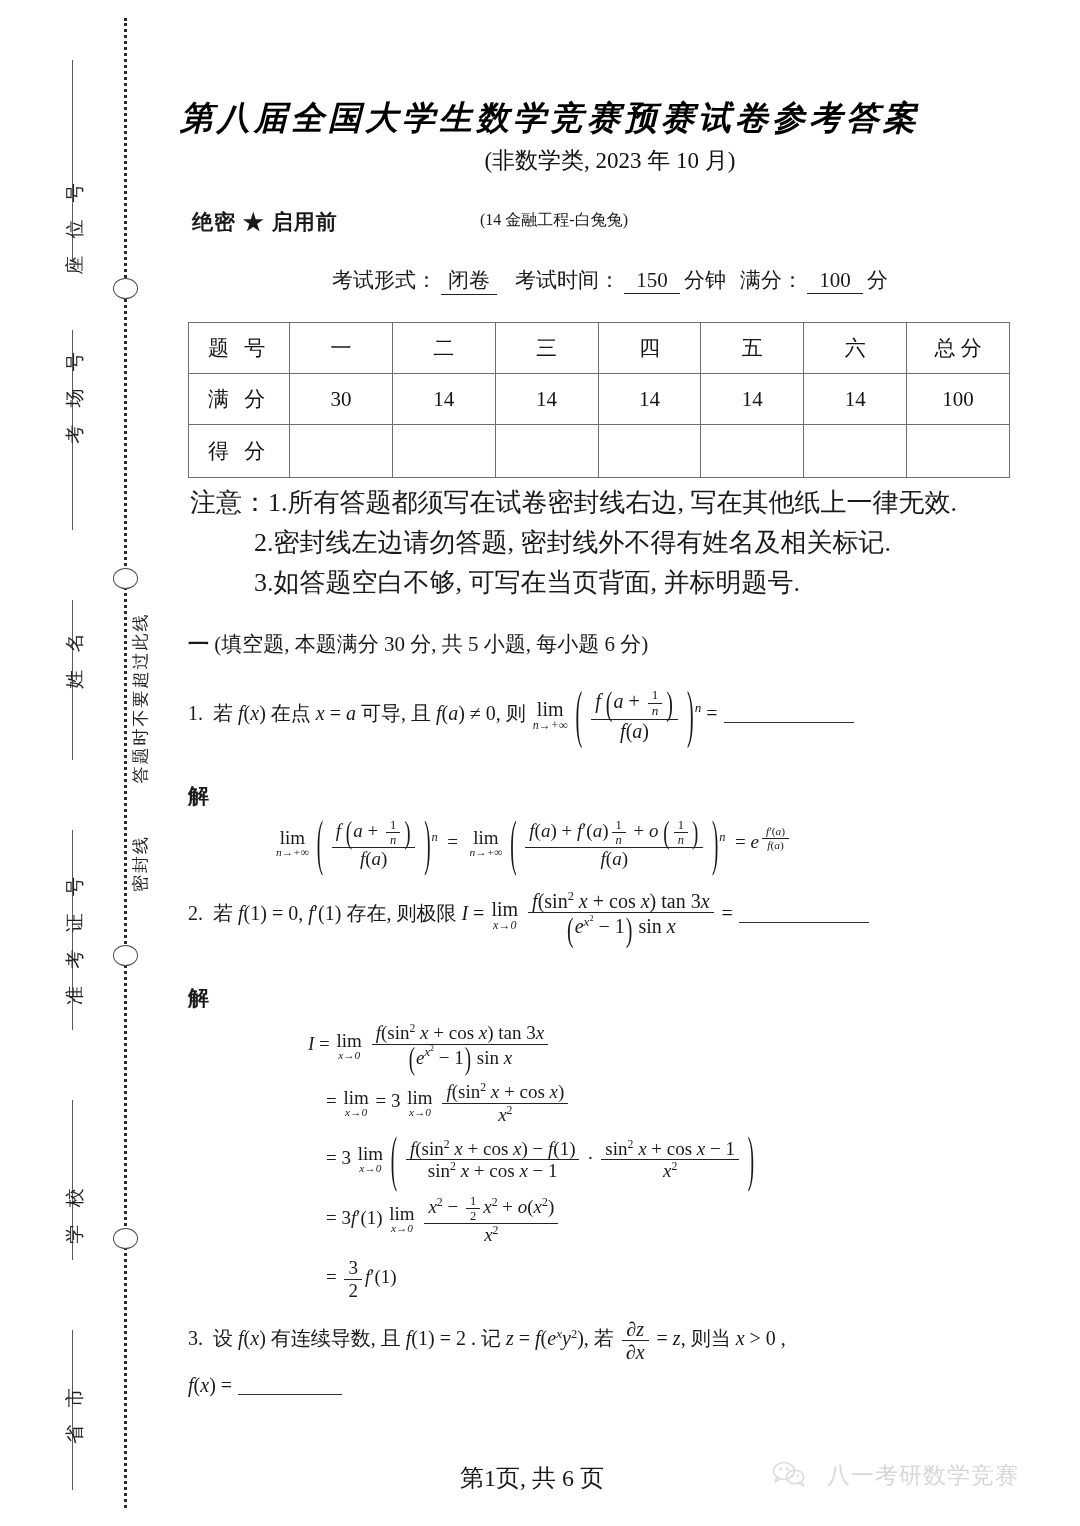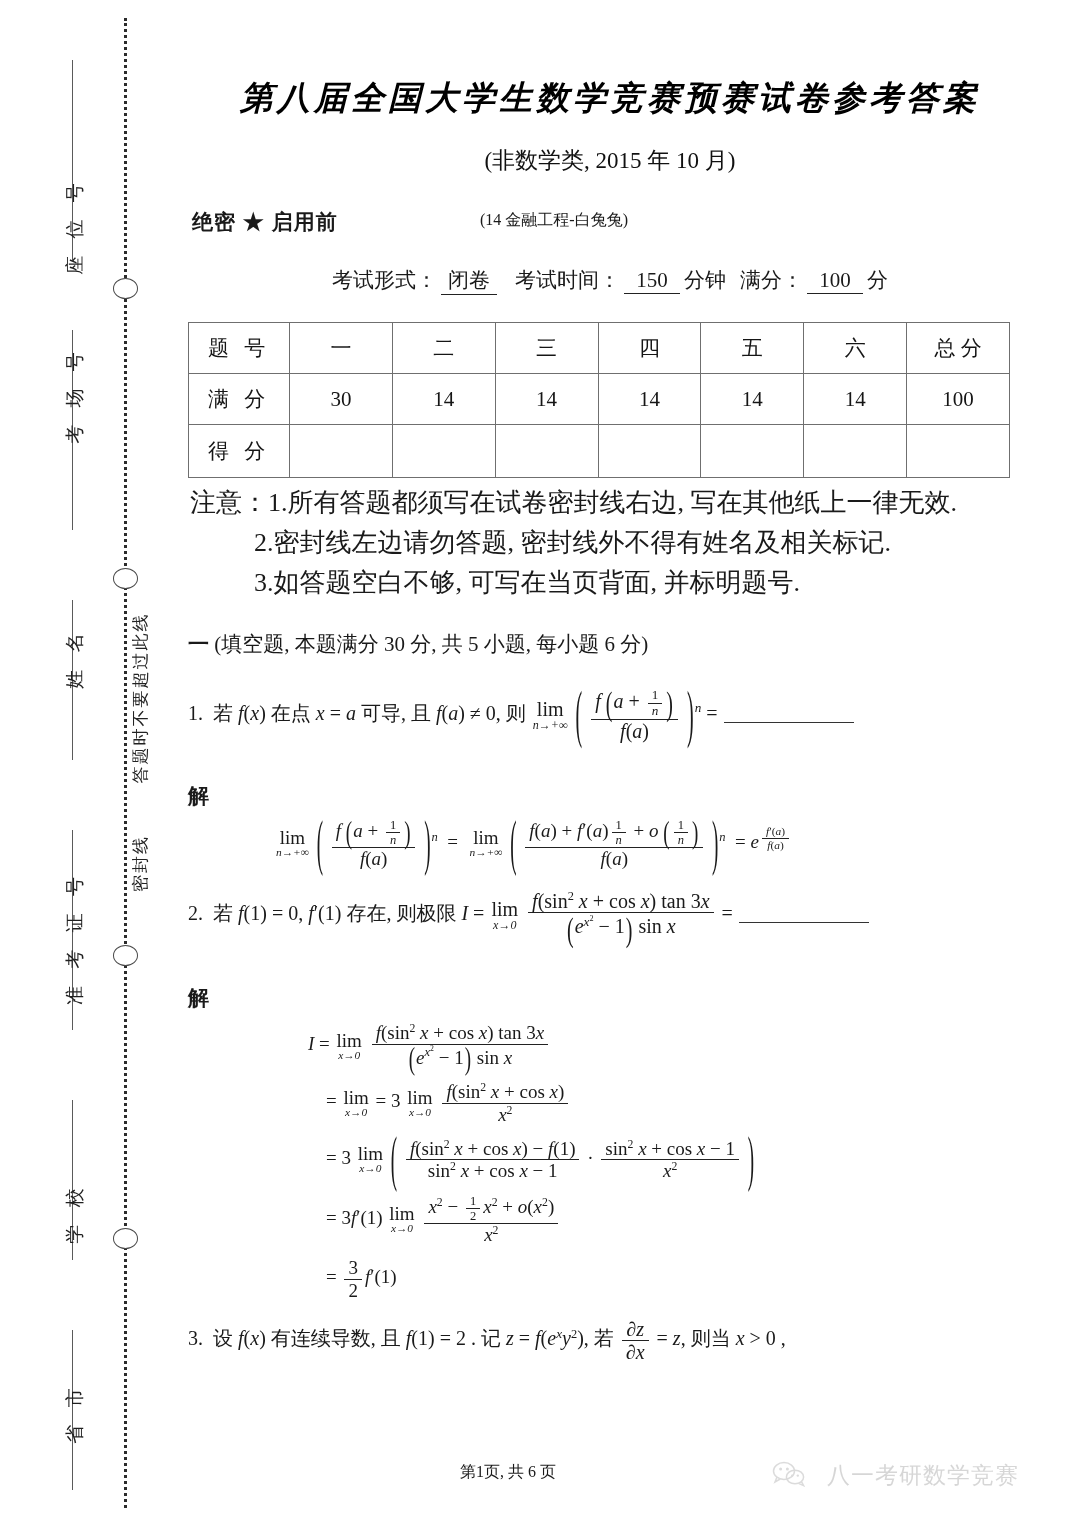--- a/index.html
+++ b/index.html
@@ -69,22 +69,21 @@
 
   
   #main {
     position: absolute;
     left: 180px; top: 0;
     width: 900px; height: 1526px;
   }
 
   #doc-title {
     position: absolute;
-    left: 0; top: 76px; width: 860px;
-    text-align: center;
+    left: 0; top: 96px; width: 860px;
     font-family: "Liberation Serif", serif;
     font-size: 33px;
     font-weight: bold;
     font-style: italic;
     letter-spacing: 4px;
     color: #000;
   }
   #doc-subtitle {
     position: absolute;
     left: 0; top: 145px; width: 860px;
@@ -215,21 +214,21 @@
     vertical-align: middle;
   }
   .paren.big { transform: scaleY(3.2); }
   .paren.sm { transform: scaleY(1.7); }
   .expo { font-size: 0.66em; vertical-align: super; font-style: italic; }
 
   
   #footer-page {
     position: absolute;
     left: 280px; top: 1462px;
-    font-size: 16px;
+    font-size: 24px;
   }
   #watermark {
     position: absolute;
     left: 592px; top: 1460px;
     display: flex;
     align-items: center;
     gap: 21px;
     opacity: 0.35;
   }
   #watermark .wm-text {
@@ -264,21 +263,21 @@
   <div class="seal-circle" style="top:945px;"></div>
   <div class="seal-circle" style="top:1228px;"></div>
 
   <div class="seal-text" style="top:852px;">密封线</div>
   <div class="seal-text" style="top:692px;">答题时不要超过此线</div>
 </div>
 
 <div id="main">
 
   <div id="doc-title">第八届全国大学生数学竞赛预赛试卷参考答案</div>
-  <div id="doc-subtitle">(非数学类, 2015 年 10 月)</div>
+  <div id="doc-subtitle">(非数学类, 2023 年 10 月)</div>
 
   <div id="secret-label">绝密 ★ 启用前</div>
   <div id="class-label">(14 金融工程-白兔兔)</div>
 
   <div id="exam-info">
     <span>考试形式：</span><span class="u">闭卷</span><span class="gap"></span><span>考试时间：</span><span class="u">150</span><span>分钟</span><span class="gap"></span><span>满分：</span><span class="u">100</span><span>分</span>
   </div>
 
   <table id="score-table">
     <tbody>
@@ -425,20 +424,23 @@
     <div class="qline">
       <span>3.</span>
       &nbsp;设 <span class="m">f</span>(<span class="m">x</span>) 有连续导数, 且 <span class="m">f</span>(1) = 2 . 记
       <span class="m">z</span> = <span class="m">f</span>(<span class="m">e</span><span class="expo">x</span><span class="m">y</span><sup class="p">2</sup>), 若
       <span class="frac">
         <span class="num">∂<span class="m">z</span></span>
         <span class="den">∂<span class="m">x</span></span>
       </span>
       = <span class="m">z</span>, 则当 <span class="m">x</span> &gt; 0 ,
     </div>
+    <div class="qline" style="margin-top:10px;">
+      <span class="m">f</span>(<span class="m">x</span>) =<span class="blankline short"></span>
+    </div>
   </div>
 
   <div id="footer-page">第1页, 共  6 页</div>
 
   <div id="watermark">
     <span>
       <svg width="34" height="26" viewBox="0 0 34 26" aria-hidden="true">
         <ellipse cx="12" cy="10" rx="10.5" ry="8.4" fill="none" stroke="#9a9a9a" stroke-width="1.5"></ellipse>
         <path d="M5 16 L3 21 L8.2 18" fill="none" stroke="#9a9a9a" stroke-width="1.5"></path>
         <circle cx="8.6" cy="8" r="1.5" fill="#9a9a9a"></circle>

